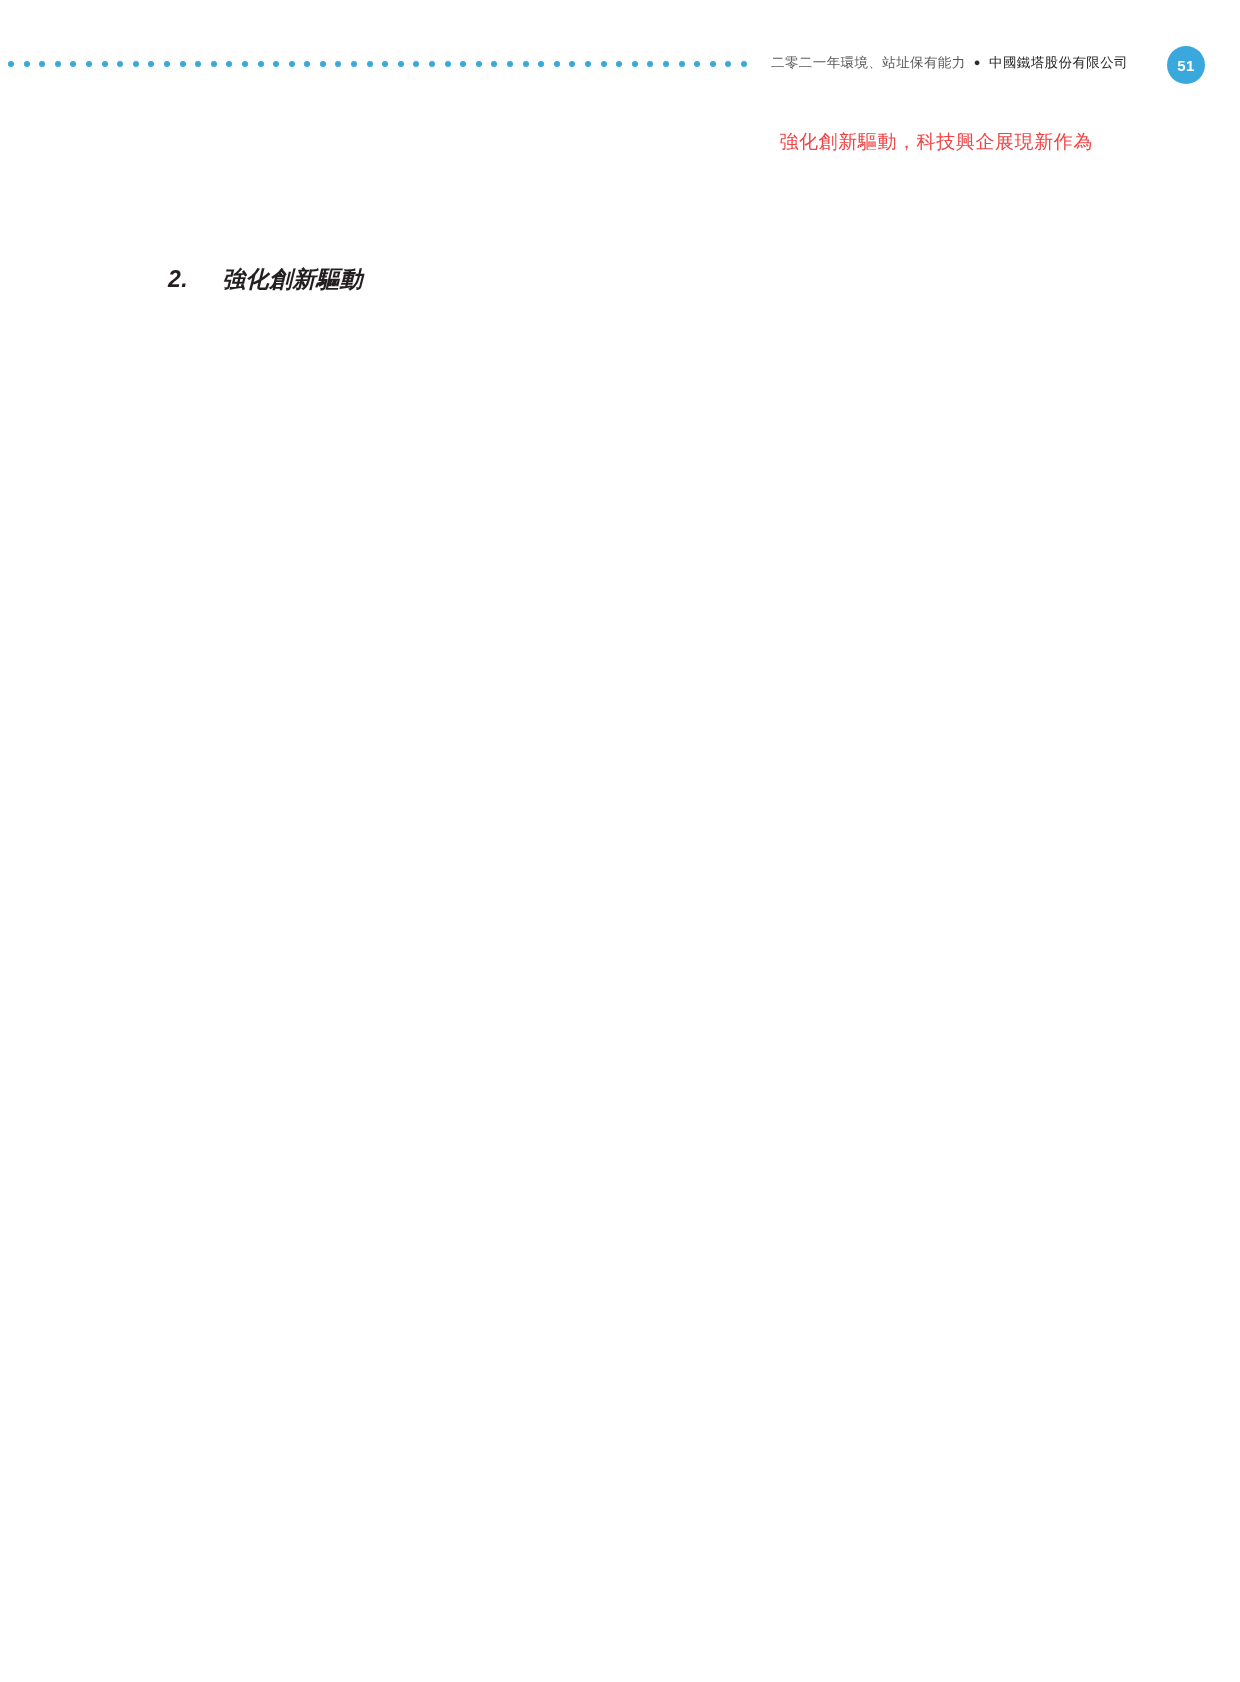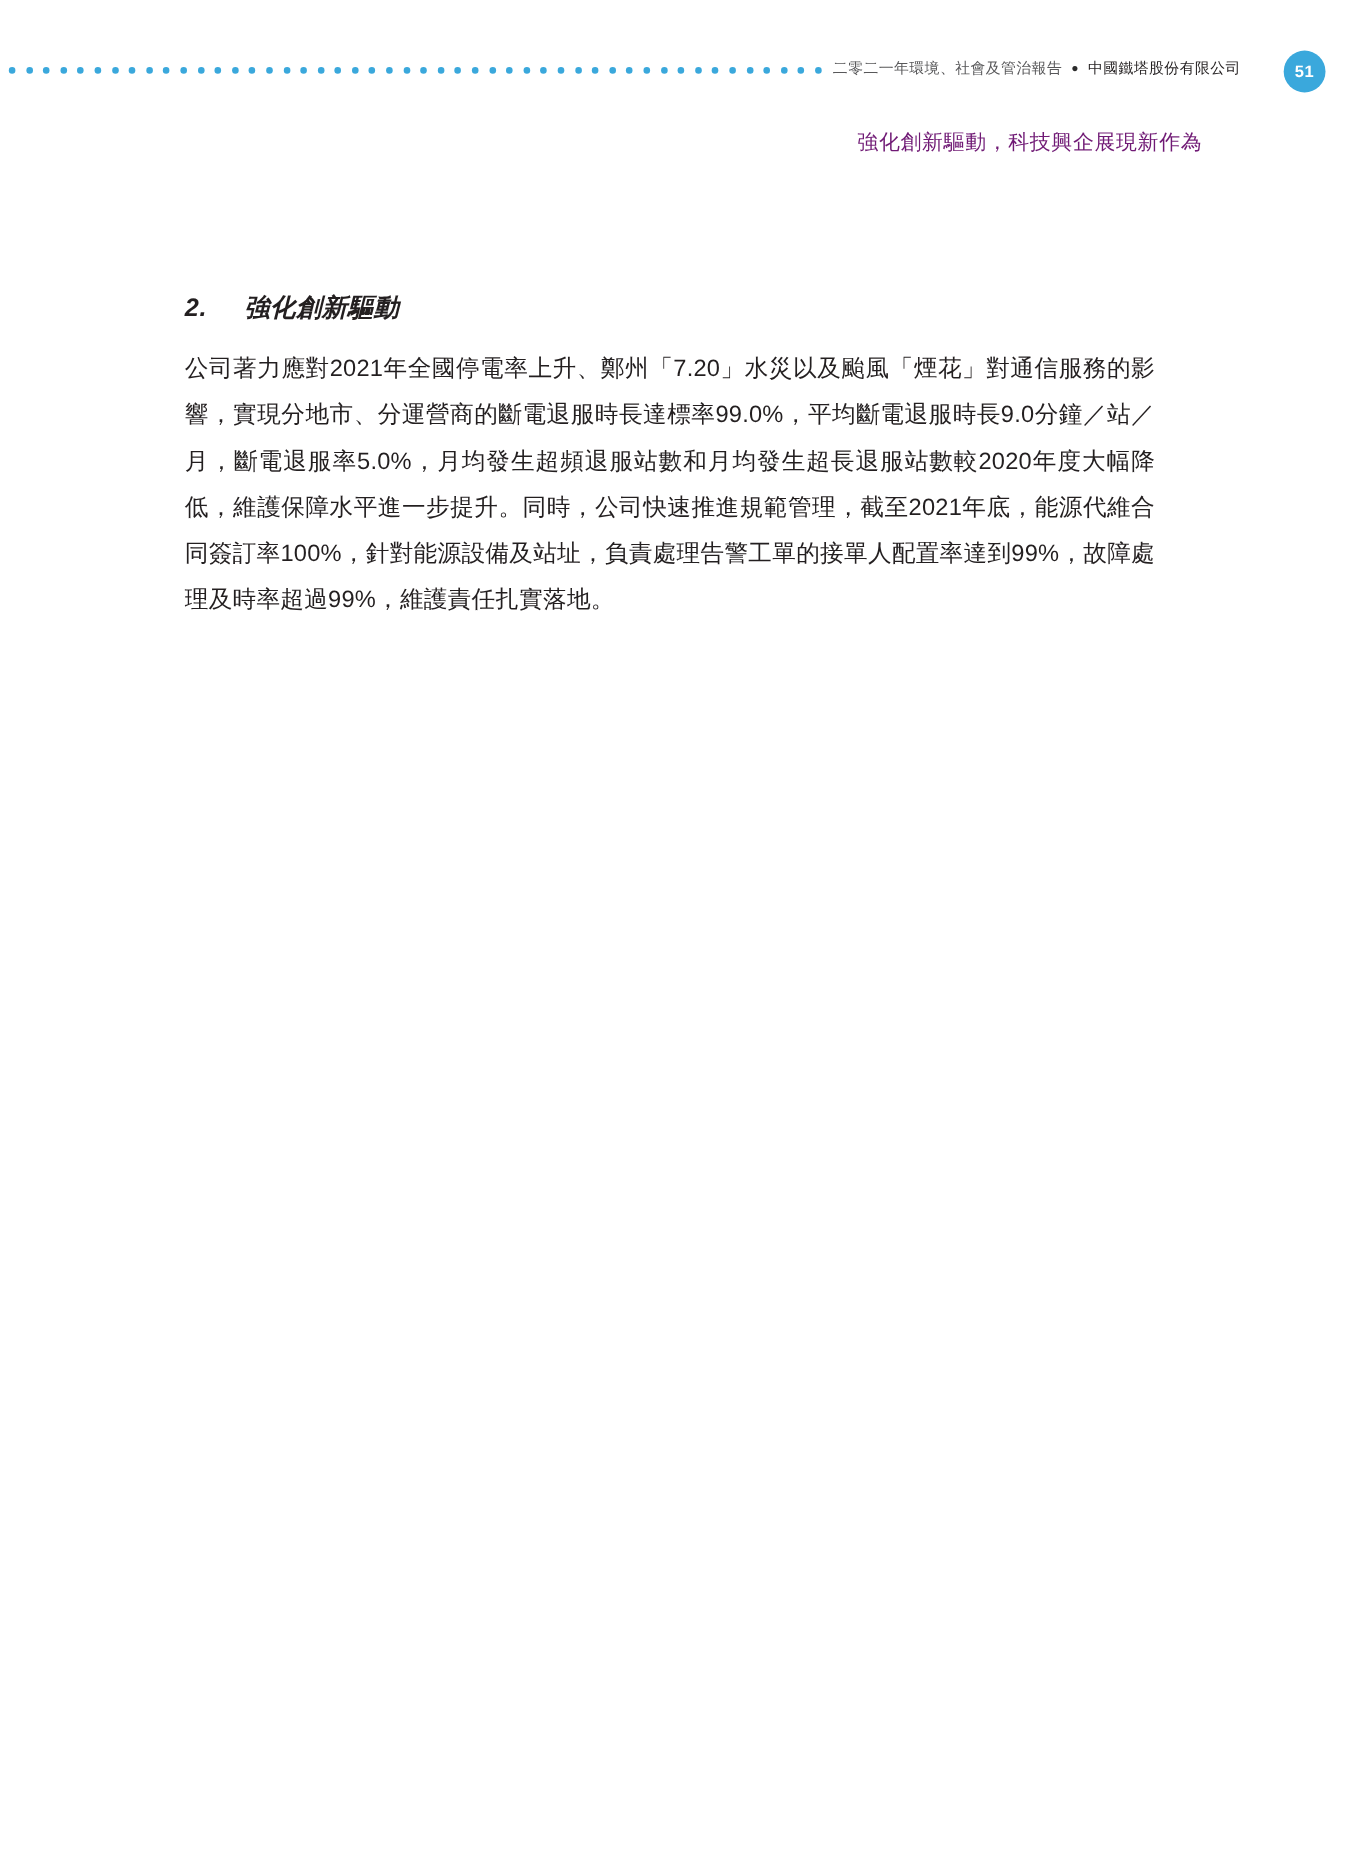--- a/index.html
+++ b/index.html
@@ -76,25 +76,25 @@
     font-weight: bold;
     display: flex;
     align-items: center;
     justify-content: center;
     letter-spacing: 0.5px;
   }
 
   
   .running-title {
     position: absolute;
-    top: 116px;
+    top: 128px;
     right: 147px;
     font-size: 19px;
     line-height: 28px;
-    color: #701a75;
+    color: #ef4444;
     letter-spacing: 0.6px;
     white-space: nowrap;
   }
 
   
   .content {
     position: absolute;
     top: 262px;
     left: 168px;
     width: 882px;
@@ -176,32 +176,31 @@
       <span style="background: rgb(58, 168, 220);"></span>
       <span style="background: rgb(58, 168, 220);"></span>
       <span style="background: rgb(58, 168, 220);"></span>
       <span style="background: rgb(58, 168, 220);"></span>
       <span style="background: rgb(58, 168, 220);"></span>
       <span style="background: rgb(58, 168, 220);"></span>
       <span style="background: rgb(58, 168, 220);"></span>
     </div>
 
   <div class="header-text">
-    <span>二零二一年環境、社會及管治報告</span>
+    <span>二零二一年環境、站址保有能力</span>
     <span class="sep">●</span>
     <span class="company">中國鐵塔股份有限公司</span>
   </div>
 
   <div class="page-number">51</div>
 </div>
 
 <div class="running-title">強化創新驅動，科技興企展現新作為</div>
 
 <div class="content">
 
   <div class="section-heading">
     <span class="num">2.</span>
     <span class="txt">強化創新驅動</span>
   </div>
 
-  <p class="body-text">公司著力應對2021年全國停電率上升、鄭州「7.20」水災以及颱風「煙花」對通信服務的影響，實現分地市、分運營商的斷電退服時長達標率99.0%，平均斷電退服時長9.0分鐘／站／月，斷電退服率5.0%，月均發生超頻退服站數和月均發生超長退服站數較2020年度大幅降低，維護保障水平進一步提升。同時，公司快速推進規範管理，截至2021年底，能源代維合同簽訂率100%，針對能源設備及站址，負責處理告警工單的接單人配置率達到99%，故障處理及時率超過99%，維護責任扎實落地。</p>
 
 </div>
 
 </body></html>

